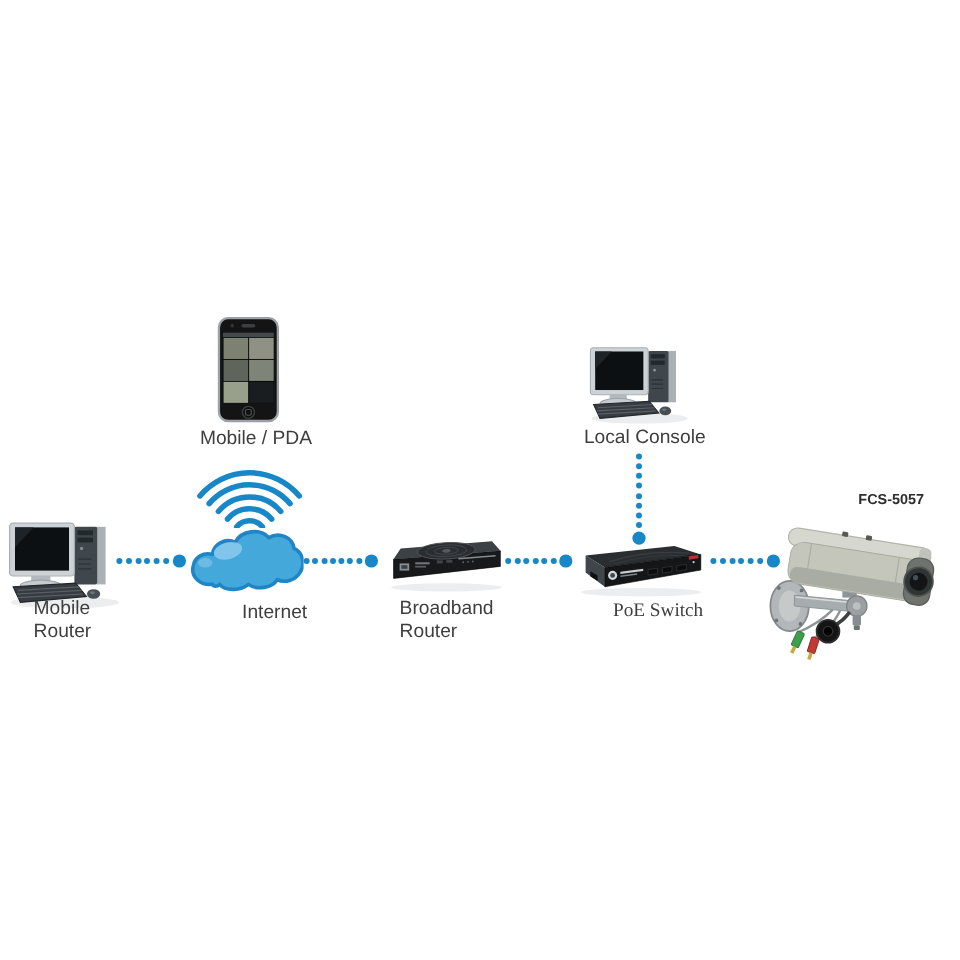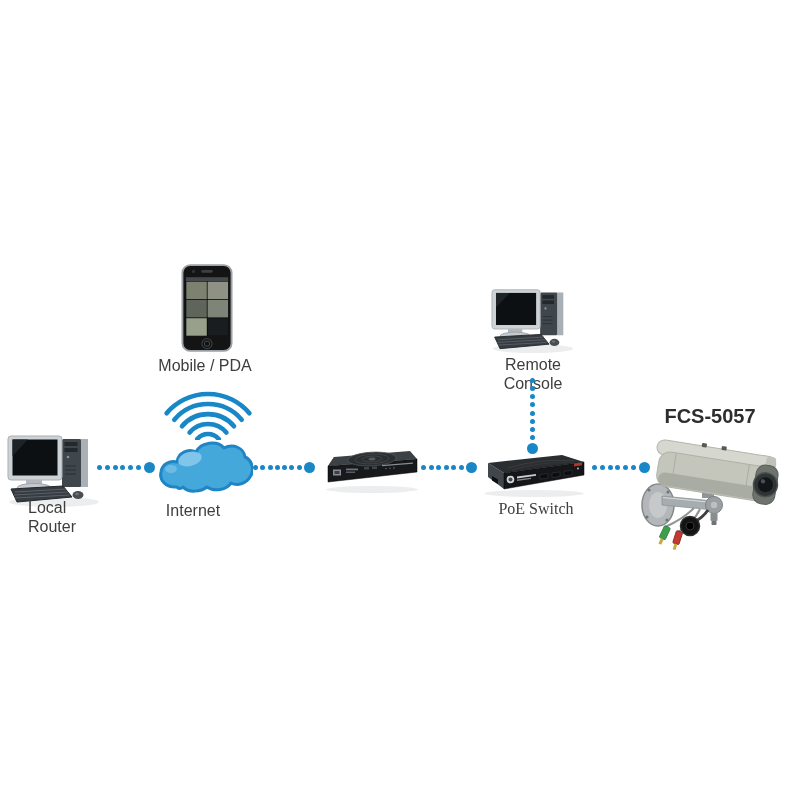--- a/index.html
+++ b/index.html
@@ -5,22 +5,22 @@
   html,body { margin:0; padding:0; background:#ffffff; }
   .canvas {
     position:relative; width:800px; height:800px; background:#ffffff;
     font-family:"Liberation Sans", sans-serif; overflow:hidden;
   }
   .abs { position:absolute; }
   .label {
     position:absolute; font-size:16px; line-height:19px; color:#3e3e3e;
     white-space:nowrap;
   }
-  .label.center { text-align:center; white-space:normal; }
-  .model-label { font-weight:bold; font-size:20px; color:#2d2d2d; }
+  .label.center { text-align:right; white-space:normal; }
+  .model-label { font-weight:bold; font-size:12px; color:#2d2d2d; }
   .dots {
     position:absolute; display:flex; justify-content:space-between; align-items:center;
   }
   .dots.v { flex-direction:column; }
   .d { width:5px; height:5px; border-radius:50%; background:#1787c8; flex:0 0 auto; }
   .d.big { width:11px; height:11px; }
   svg { display:block; }
 </style>
 </head>
 <body>
@@ -45,21 +45,21 @@
       <ellipse cx="28" cy="54" rx="17" ry="4.5" fill="#c6cbd0" stroke="#9da3a8" stroke-width="1"></ellipse>
       <polygon points="5,55 57,52 66,63 11,68" fill="#363c41" stroke="#22272b" stroke-width="1"></polygon>
       <polyline points="9,58 60,55" stroke="#5a6167" stroke-width="1" fill="none"></polyline>
       <polyline points="8,61 62,58" stroke="#5a6167" stroke-width="1" fill="none"></polyline>
       <polyline points="9,64 63,61" stroke="#5a6167" stroke-width="1" fill="none"></polyline>
       <ellipse cx="72" cy="61" rx="5.5" ry="4" fill="#474e54"></ellipse>
       <ellipse cx="71" cy="60" rx="2" ry="1.2" fill="#6d747a"></ellipse>
     </svg>
   </div>
   <div class="label" style="left:28px; top:498px;">
-    <div>Local</div>
+    <div>Mobile</div>
     <div>Router</div>
   </div>
 
   <div class="abs" style="left:181px; top:262px;">
     <svg width="52" height="92" viewBox="0 0 54 92">
       <rect x="1.5" y="1.5" width="51" height="89" rx="8" fill="#141414" stroke="#9ba1a6" stroke-width="2"></rect>
       <rect x="21" y="6.5" width="12" height="3" rx="1.5" fill="#3d4042"></rect>
       <circle cx="13" cy="8" r="1.6" fill="#2f3438"></circle>
       <rect x="5" y="14" width="44" height="61" fill="#05070a"></rect>
       <rect x="5" y="14" width="44" height="4" fill="#46494b"></rect>
@@ -90,21 +90,21 @@
   <div class="abs" style="left:157px; top:436px;">
     <svg width="96" height="64" viewBox="0 0 96 62">
       <path d="M 20 50 C 9 51 2 43 4 35 C 5 27 13 23 20 25 C 21 16 31 11 39 15
                C 44 5 60 3 67 11 C 76 6 87 11 88 20 C 95 23 98 33 93 40
                C 89 47 80 49 74 46 C 70 53 57 55 50 50 C 44 55 31 56 26 50
                C 24 52 21 52 20 50 Z" fill="#44a8db" stroke="#1e86c6" stroke-width="3" stroke-linejoin="round"></path>
       <ellipse cx="33" cy="22" rx="12" ry="7" fill="#8ccbec" opacity="0.85" transform="rotate(-14 33 22)"></ellipse>
       <ellipse cx="14" cy="32" rx="6" ry="4" fill="#7fc3e8" opacity="0.7"></ellipse>
     </svg>
   </div>
-  <div class="label center" style="left:148px; top:501px; width:90px;">Internet</div>
+  <div class="label center" style="left:166px; top:501px; width:90px;">Internet</div>
 
   <div class="abs" style="left:320px; top:444px;">
     <svg width="100" height="50" viewBox="0 0 100 50">
       <ellipse cx="52" cy="45.5" rx="46" ry="3.5" fill="#ebedee"></ellipse>
       <polygon points="14,13 8,22 8,38 14,29" fill="#7d848a"></polygon>
       <line x1="10" y1="25" x2="13" y2="18" stroke="#5b6268" stroke-width="1"></line>
       <line x1="10" y1="29" x2="13" y2="22" stroke="#5b6268" stroke-width="1"></line>
       <line x1="10" y1="33" x2="13" y2="26" stroke="#5b6268" stroke-width="1"></line>
       <polygon points="8,22 97,15 97,28 8,38" fill="#17191b" stroke="#000000" stroke-width="0.5"></polygon>
       <polygon points="14,13 90,7 97,15 8,22" fill="#3c4145"></polygon>
@@ -118,20 +118,24 @@
       <rect x="14.5" y="27" width="5" height="3" fill="#3a4046"></rect>
       <rect x="26" y="24.5" width="12" height="1.8" fill="#6c737a"></rect>
       <rect x="26" y="27.5" width="9" height="1.5" fill="#565d64"></rect>
       <rect x="44" y="23" width="5" height="2.5" fill="#3f444a"></rect>
       <rect x="52" y="22.5" width="5" height="2.5" fill="#3f444a"></rect>
       <polygon points="62,21 93,18.5 93,19.7 62,22.2" fill="#868d93"></polygon>
       <circle cx="66" cy="24.5" r="0.8" fill="#5c636a"></circle>
       <circle cx="70" cy="24.2" r="0.8" fill="#5c636a"></circle>
       <circle cx="74" cy="23.9" r="0.8" fill="#5c636a"></circle>
     </svg>
+  </div>
+  <div class="label" style="left:333px; top:498px;">
+    <div>Broadband</div>
+    <div>Router</div>
   </div>
 
   <div class="abs" style="left:478px; top:452px;">
     <svg width="112" height="46" viewBox="0 0 112 46">
       <ellipse cx="56" cy="41.5" rx="50" ry="3.5" fill="#ebedee"></ellipse>
       <polygon points="10,11 26,21 26,37 10,25" fill="#41464b"></polygon>
       <polygon points="14,24 20,27.5 20,32 14,28.5" fill="#0e1012"></polygon>
       <polygon points="10,11 84,3 106,10 26,21" fill="#2b2e30"></polygon>
       <path d="M30,16 Q 62,6 96,9" stroke="#3a3e41" stroke-width="1" fill="none"></path>
       <path d="M34,18 Q 64,9 92,11" stroke="#35393c" stroke-width="0.8" fill="none"></path>
@@ -166,21 +170,21 @@
       <rect x="20" y="46" width="16" height="5" fill="#b2b8bd"></rect>
       <ellipse cx="28" cy="54" rx="17" ry="4.5" fill="#c6cbd0" stroke="#9da3a8" stroke-width="1"></ellipse>
       <polygon points="5,55 57,52 66,63 11,68" fill="#363c41" stroke="#22272b" stroke-width="1"></polygon>
       <polyline points="9,58 60,55" stroke="#5a6167" stroke-width="1" fill="none"></polyline>
       <polyline points="8,61 62,58" stroke="#5a6167" stroke-width="1" fill="none"></polyline>
       <polyline points="9,64 63,61" stroke="#5a6167" stroke-width="1" fill="none"></polyline>
       <ellipse cx="72" cy="61" rx="5.5" ry="4" fill="#474e54"></ellipse>
       <ellipse cx="71" cy="60" rx="2" ry="1.2" fill="#6d747a"></ellipse>
     </svg>
   </div>
-  <div class="label center" style="left:478px; top:355px; width:110px;">Remote Console</div>
+  <div class="label center" style="left:478px; top:355px; width:110px;">Local Console</div>
 
   <div class="label center model-label" style="left:650px; top:407px; width:120px;">FCS-5057</div>
   <div class="abs" style="left:634px; top:424px;">
     <svg width="165" height="135" viewBox="0 0 165 135">
       <ellipse cx="24" cy="81" rx="16" ry="21" fill="#b3b7b9" stroke="#84898c" stroke-width="1.5"></ellipse>
       <ellipse cx="24" cy="81" rx="9" ry="13" fill="#c5c9ca"></ellipse>
       <circle cx="15" cy="66" r="1.6" fill="#707578"></circle>
       <circle cx="34" cy="68" r="1.6" fill="#707578"></circle>
       <circle cx="13" cy="93" r="1.6" fill="#707578"></circle>
       <circle cx="33" cy="96" r="1.6" fill="#707578"></circle>

